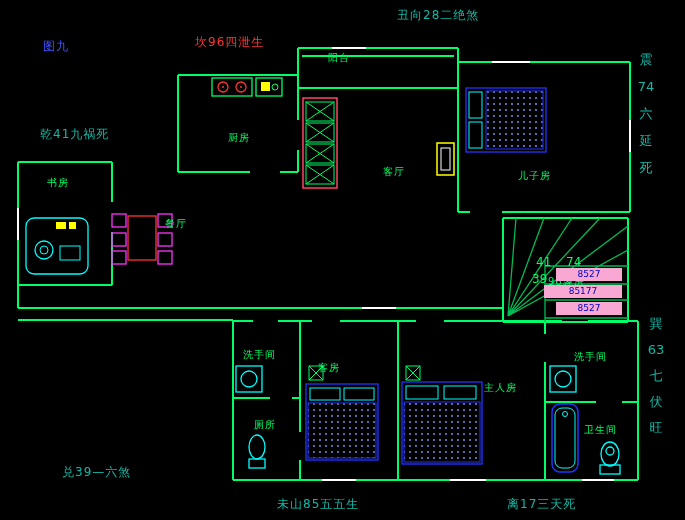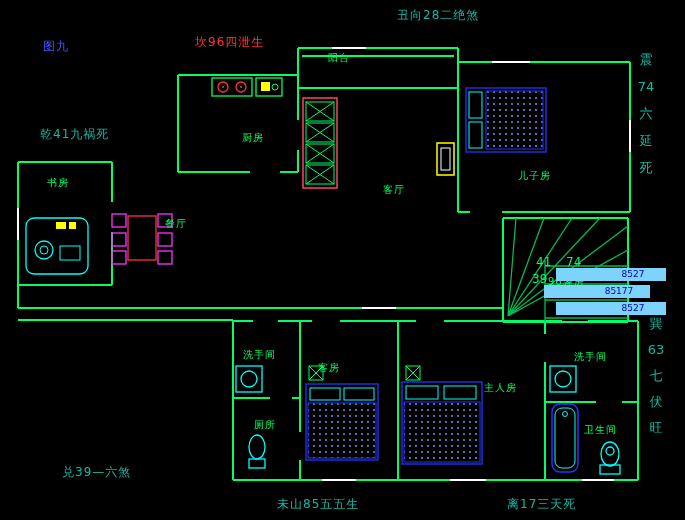--- a/index.html
+++ b/index.html
@@ -9,22 +9,22 @@
   .lbl{position:absolute;white-space:pre;}
   .g{color:#14b8a6;}
   .r{color:#ff3333;}
   .bl{color:#4455ff;}
   .big{font-size:12px;letter-spacing:1px;}
   .room{font-size:10px;color:#00ff66;letter-spacing:1px;}
   .vlabel{white-space:pre-line;text-align:center;font-size:13px;width:26px;}
   .v-east{line-height:27px;}
   .v-se{line-height:26px;}
   .stairnum{font-size:12px;color:#00ff66;text-align:center;}
-  .tread{position:absolute;background:#7dd3fc;color:#0000bb;font-size:9px;
-         line-height:13px;text-align:center;height:13px;overflow:hidden;padding-left:44px;}
+  .tread{position:absolute;background:#f9a8d4;color:#0000bb;font-size:9px;
+         line-height:13px;text-align:center;height:13px;overflow:hidden;}
 </style>
 </head>
 <body>
 
 <div class="canvas">
 
   <svg width="685" height="520" viewBox="0 0 685 520">
     <defs>
       <pattern id="dots" width="6" height="6" patternUnits="userSpaceOnUse">
         <circle cx="2" cy="2" r="0.9" fill="#8899ff"></circle>
@@ -181,33 +181,33 @@
   <div class="lbl big g" style="left:62px;top:425px;margin-top:39px;">兑39—六煞</div>
   <div class="lbl big g" style="left:277px;top:496px;">未山85五五生</div>
   <div class="lbl big g" style="left:507px;top:496px;">离17三天死</div>
   <div class="lbl vlabel v-se g" style="left:643px;top:311px;">巽
 63
 七
 伏
 旺</div>
 
   <div class="lbl room" style="left:328px;top:51px;">阳台</div>
-  <div class="lbl room" style="left:242px;top:131px;">厨房</div>
-  <div class="lbl room" style="left:383px;top:165px;margin-top:18px;">客厅</div>
+  <div class="lbl room" style="left:228px;top:131px;">厨房</div>
+  <div class="lbl room" style="left:383px;top:165px;">客厅</div>
   <div class="lbl room" style="left:518px;top:169px;">儿子房</div>
   <div class="lbl room" style="left:47px;top:176px;">书房</div>
   <div class="lbl room" style="left:165px;top:217px;">餐厅</div>
   <div class="lbl room" style="left:548px;top:240px;margin-top:35px;">96客房</div>
   <div class="lbl room" style="left:243px;top:348px;">洗手间</div>
   <div class="lbl room" style="left:318px;top:361px;">客房</div>
   <div class="lbl room" style="left:484px;top:381px;">主人房</div>
   <div class="lbl room" style="left:574px;top:350px;">洗手间</div>
   <div class="lbl room" style="left:254px;top:418px;">厕所</div>
   <div class="lbl room" style="left:584px;top:423px;">卫生间</div>
 
   <div class="lbl stairnum" style="left:536px;top:255px;">41</div>
   <div class="lbl stairnum" style="left:566px;top:255px;">74</div>
   <div class="lbl stairnum" style="left:532px;top:272px;">39</div>
   <div class="tread" style="left:556px;top:268px;width:66px;">8527</div>
-  <div class="tread" style="left:544px;top:285px;width:62px;">85177</div>
+  <div class="tread" style="left:544px;top:285px;width:78px;">85177</div>
   <div class="tread" style="left:556px;top:302px;width:66px;">8527</div>
 
 </div>
 
 </body></html>

